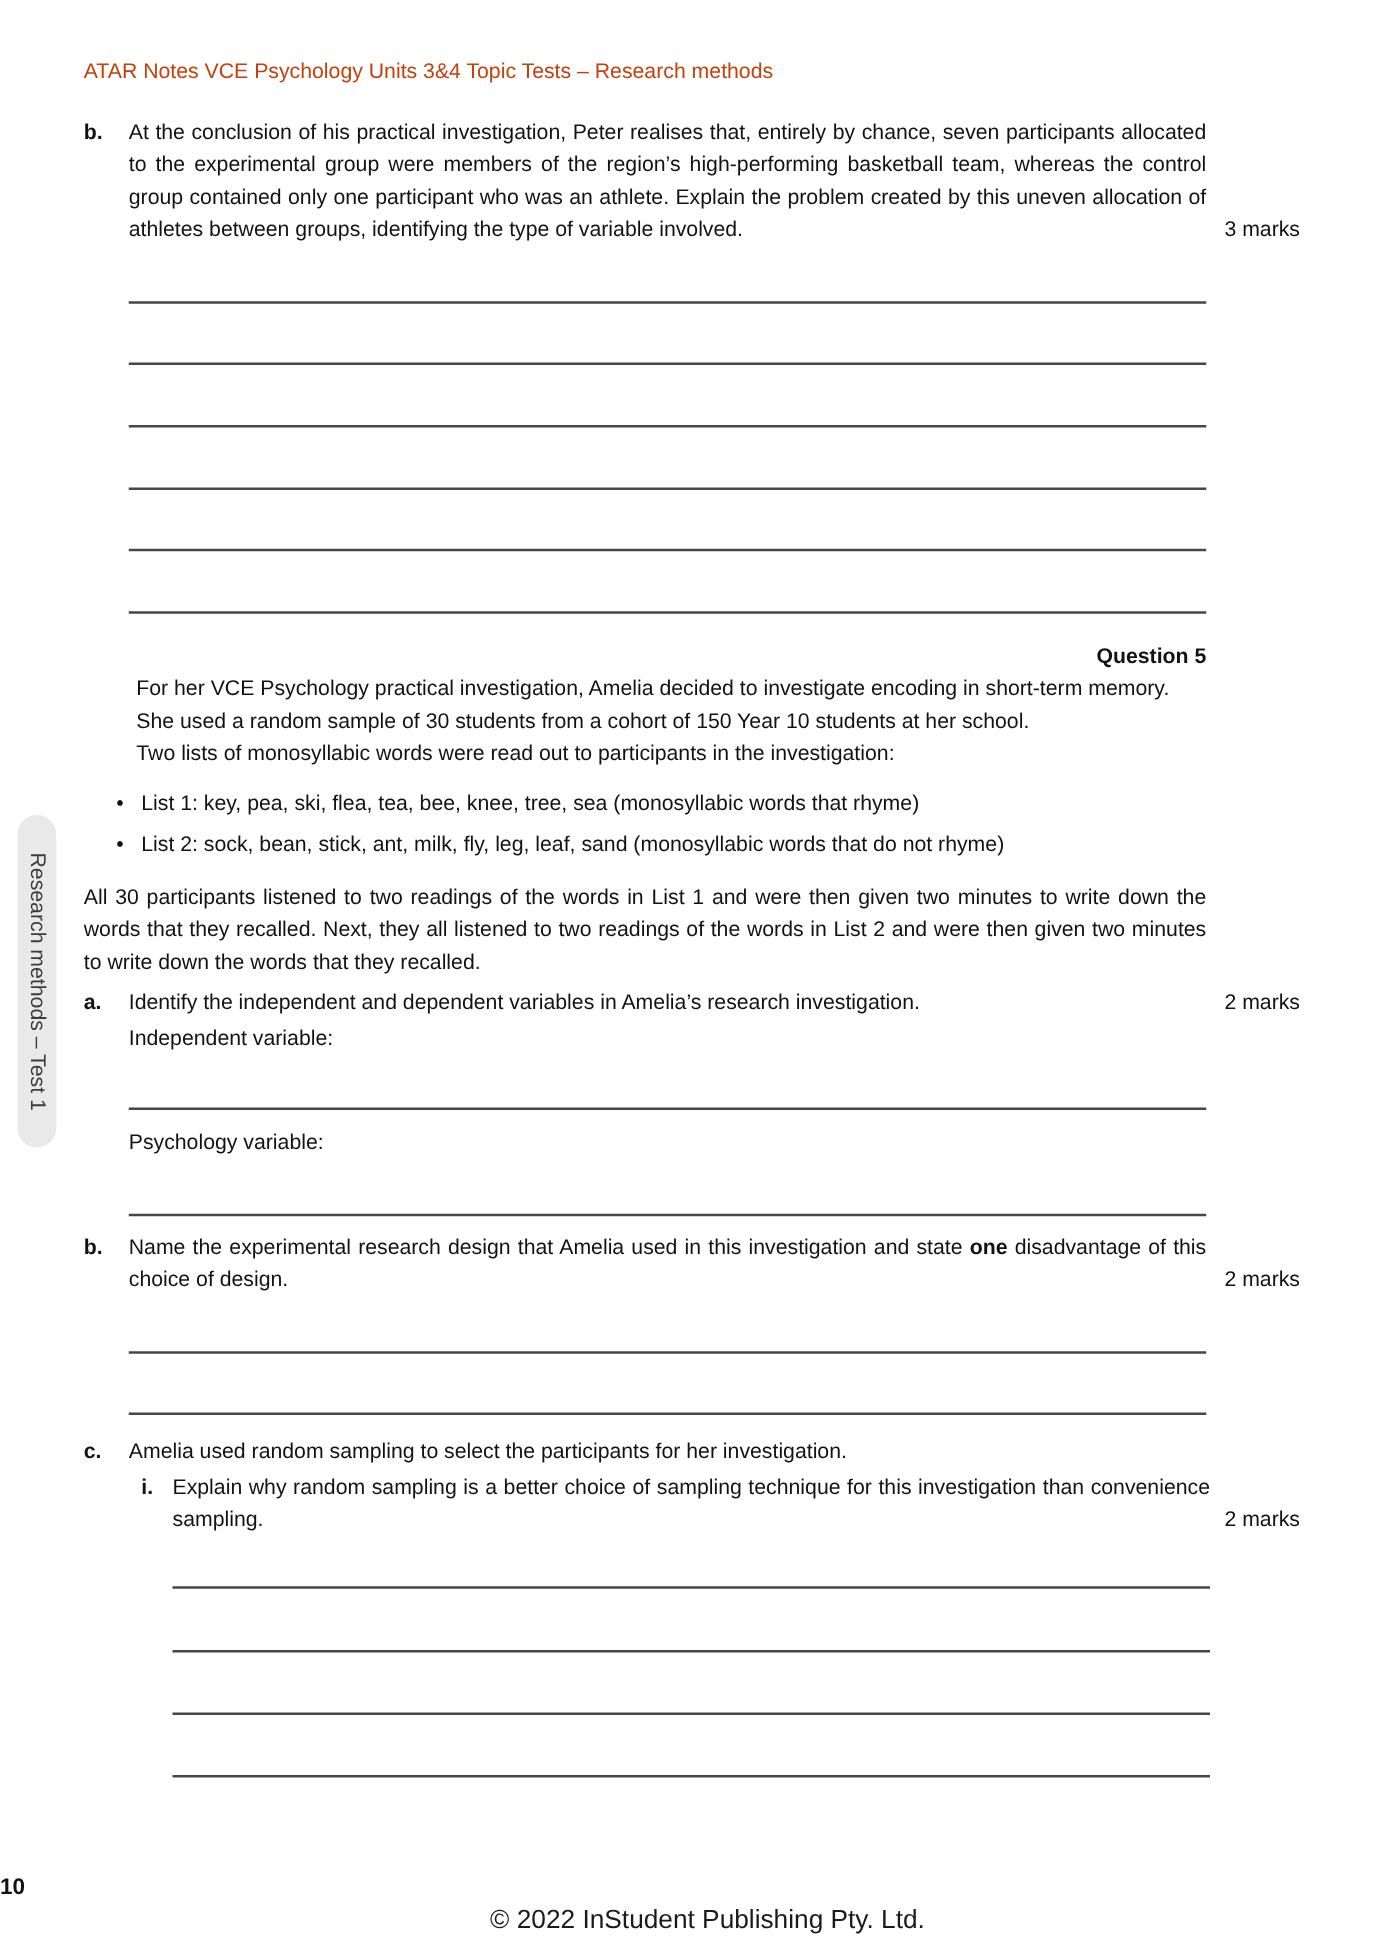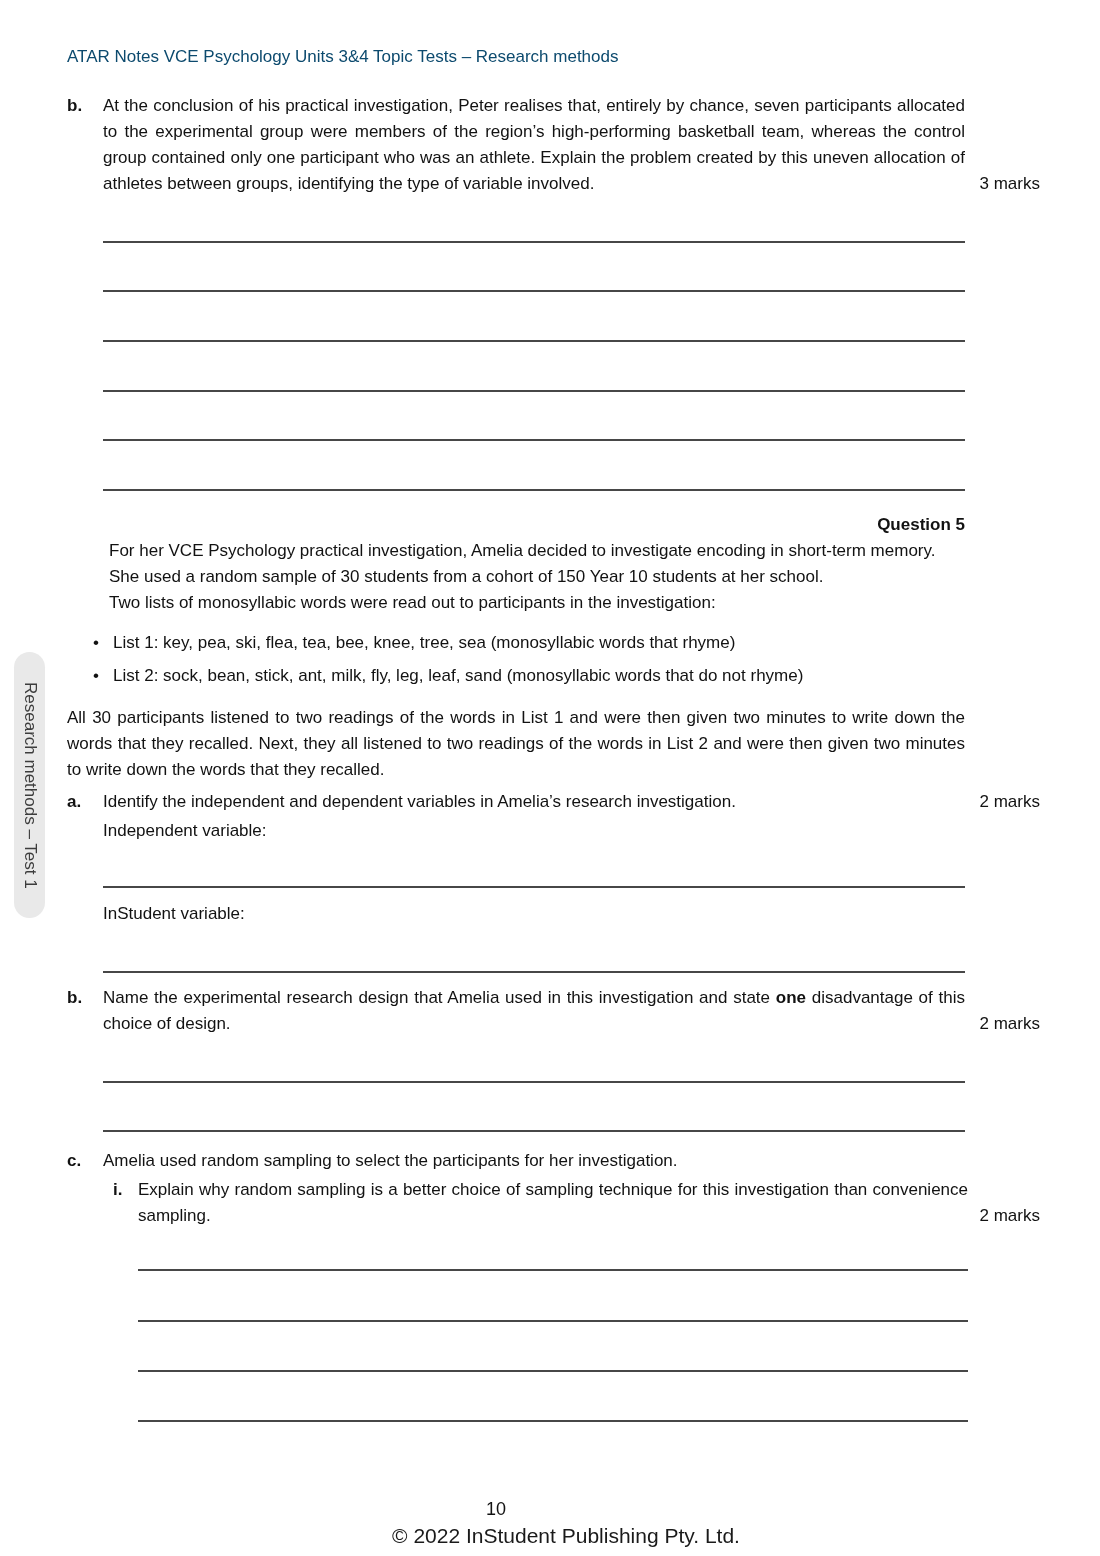--- a/index.html
+++ b/index.html
@@ -11,21 +11,21 @@
     font-family: "Liberation Sans", sans-serif;
     font-size: 17px;
     line-height: 26px;
     color: #121212;
     overflow: hidden;
   }
   .header-title {
     position: absolute;
     top: 44px; left: 67px;
     font-size: 17px;
-    color: #0c4a6e;
+    color: #c2410c;
     white-space: nowrap;
   }
   .sidebar-tab {
     position: absolute;
     left: 14px; top: 652px;
     width: 31px; height: 266px;
     background: #e9e9e9;
     border-radius: 16px;
     display: flex;
     align-items: center;
@@ -71,22 +71,21 @@
     position: absolute;
     left: 113px;
     width: 927px;
   }
   .sublabel { width: 25px; flex: 0 0 25px; font-weight: bold; }
   .subbody { width: 830px; text-align: justify; }
   .field-label { margin-top: 3px; }
   .footer-page {
     position: absolute;
     top: 1496px; left: 0; width: 992px;
-    text-align: center;
-    font-weight: normal;
+    font-weight: bold;
     font-size: 18px;
   }
   .footer-copy {
     position: absolute;
     top: 1523px; left: 0; width: 1100px;
     text-align: center;
     font-size: 21px;
     color: #1a1a1a;
     margin-left: 16px;
   }
@@ -147,21 +146,21 @@
       </div>
     </div>
     <div class="marks at-top">2 marks</div>
   </div>
 
   <div class="hl w1" style="top:886px;"></div>
 
   <div class="qrow" style="top:901px;">
     <div class="qflex">
       <div class="qlabel"></div>
-      <div class="qbody nojust">InStudent variable:</div>
+      <div class="qbody nojust">Psychology variable:</div>
     </div>
   </div>
 
   <div class="hl w1" style="top:971px;"></div>
 
   <div class="qrow" style="top:985px;">
     <div class="qflex">
       <div class="qlabel">b.</div>
       <div class="qbody"><span>Name the experimental research design that Amelia used in this investigation and state </span><span class="bold">one</span><span> disadvantage of this choice of design.</span></div>
     </div>

